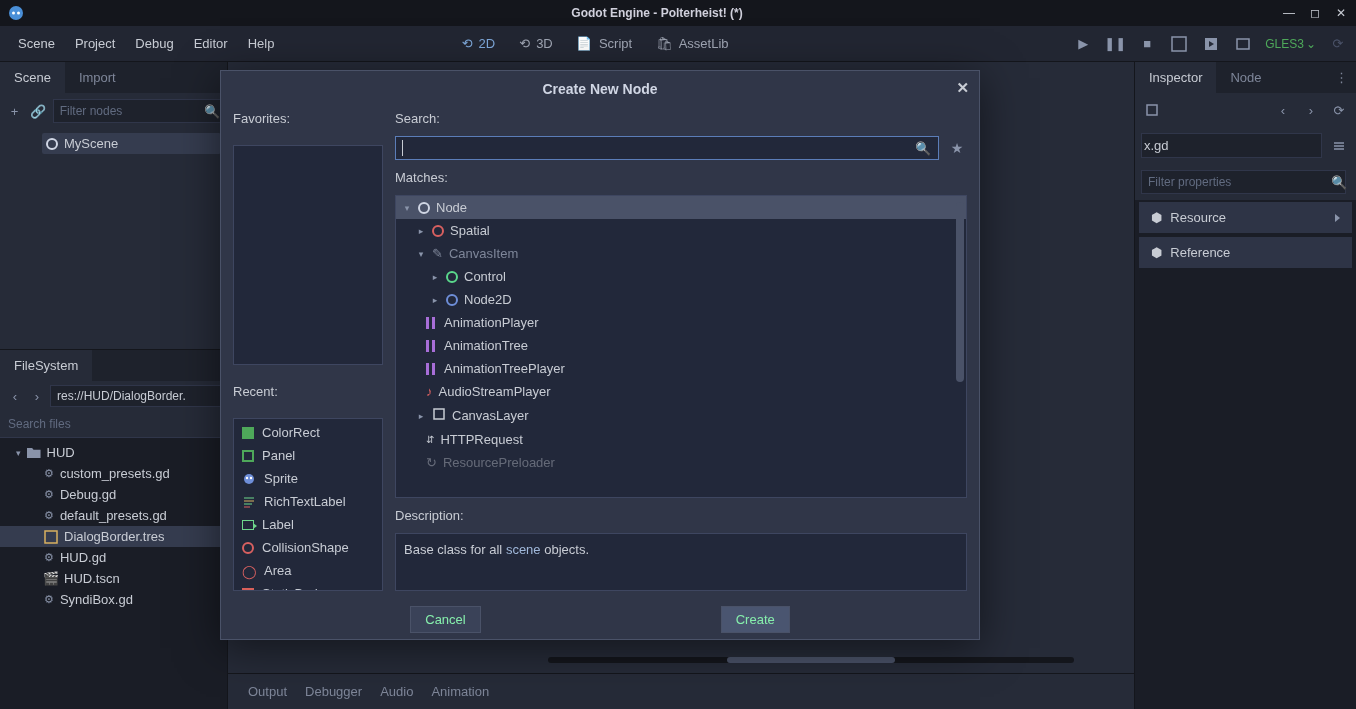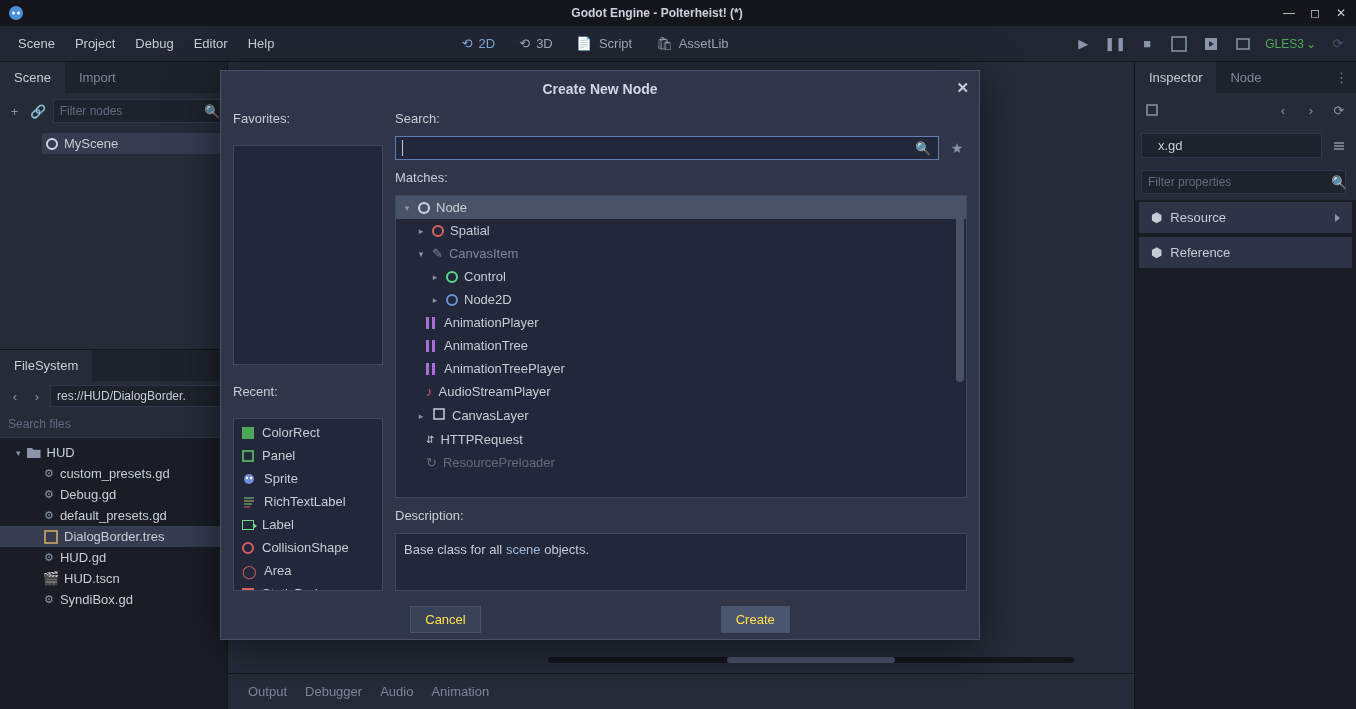--- a/index.html
+++ b/index.html
@@ -52,21 +52,21 @@
   .fs-search::placeholder{color:#616b80;}
   .fs-tree { padding:4px 0; overflow-y:auto; flex:1;}
   .fs-row { display:flex; align-items:center; gap:6px; padding:3px 8px; cursor:pointer;}
   .fs-row.sel { background:#353c4f;}
   .fs-icon { width:14px; height:14px; display:flex; align-items:center; justify-content:center;}
   .folder-ico { width:14px; height:11px; background:#8a94aa; clip-path: polygon(0 10%, 40% 10%, 50% 25%, 100% 25%, 100% 100%, 0 100%);}
   .gear-ico { color:#8a94aa; font-size:11px;}
 
   
   .insp-row { display:flex; align-items:center; gap:6px; padding:6px; background:#262b38;}
-  .insp-select { flex:1; background:#1e222c; border:1px solid #30364a; padding:4px 16px;}
+  .insp-select { flex:1; background:#1e222c; border:1px solid #30364a; padding:4px 2px;}
   .insp-group { display:flex; align-items:center; gap:8px; padding:8px 12px; background:#2e3446; margin:2px 4px; cursor:pointer;}
   .chev-right { width:0; height:0; border-top:4px solid transparent; border-bottom:4px solid transparent; border-left:5px solid #8a94aa; margin-left:auto;}
 
   
   .bottom-dock { position:absolute; bottom:0; left:0; right:0; height:36px; display:flex; align-items:center; gap:18px; padding:0 20px; background:#262b38; border-top:1px solid #14161c;}
   .bd-tab { color:#7e8699; cursor:pointer; padding:6px 0;}
   .scrollbar-hint { position:absolute; bottom:40px; left:280px; right:20px; height:12px;}
   .sb-track { position:relative; height:6px; background:#14161c; border-radius:3px; margin: 0 40px;}
   .sb-thumb { position:absolute; left:34%; width:32%; height:6px; background:#4a5268; border-radius:3px;}
 
@@ -87,21 +87,21 @@
   .search-box { flex:1; display:flex; align-items:center; background:#22283a; border:1px solid #5b7db8; padding:3px 6px;}
   .search-box input { flex:1; background:transparent; border:none; color:#c8ccd4; font-size:13px; outline:none;}
   .star-btn { width:20px; height:20px; cursor:pointer; color:#8a94aa; display:flex; align-items:center; justify-content:center; font-size:14px;}
   .matches-box { flex:1; background:#22283a; border:1px solid #3e4660; overflow-y:auto; position:relative;}
   .match-row { display:flex; align-items:center; gap:6px; padding:4px 6px; cursor:pointer;}
   .match-row.sel { background:#4a5268;}
   .expander { width:10px; height:10px; display:flex; align-items:center; justify-content:center; color:#8a94aa; cursor:pointer; font-size:9px;}
   .desc-box { flex:0 0 58px; background:#22283a; border:1px solid #3e4660; padding:8px; font-size:13px;}
   .desc-box .kw { color:#a0b8da;}
   .modal-buttons { flex:0 0 40px; display:flex; align-items:center; justify-content:center; gap:240px;}
-  .btn { background:#3a4258; border:1px solid #4a5268; padding:5px 14px; color:#fde047; cursor:pointer; font-size:13px;}
+  .btn { background:#3a4258; border:1px solid #4a5268; padding:5px 14px; color:#86efac; cursor:pointer; font-size:13px;}
   .btn.primary { background:#4a5570;}
 
   
   .sq { width:12px; height:12px; border:2px solid; }
   .sq.green{border-color:#4ea85a; background:#4ea85a;}
   .sq.green-o{border-color:#4ea85a;}
   .sq.red-o{border-color:#d8605a;}
   .ring-icon { width:12px; height:12px; border:2px solid; border-radius:50%;}
   .ring-icon.white{border-color:#d0d6e4;}
   .ring-icon.red{border-color:#d86060;}

